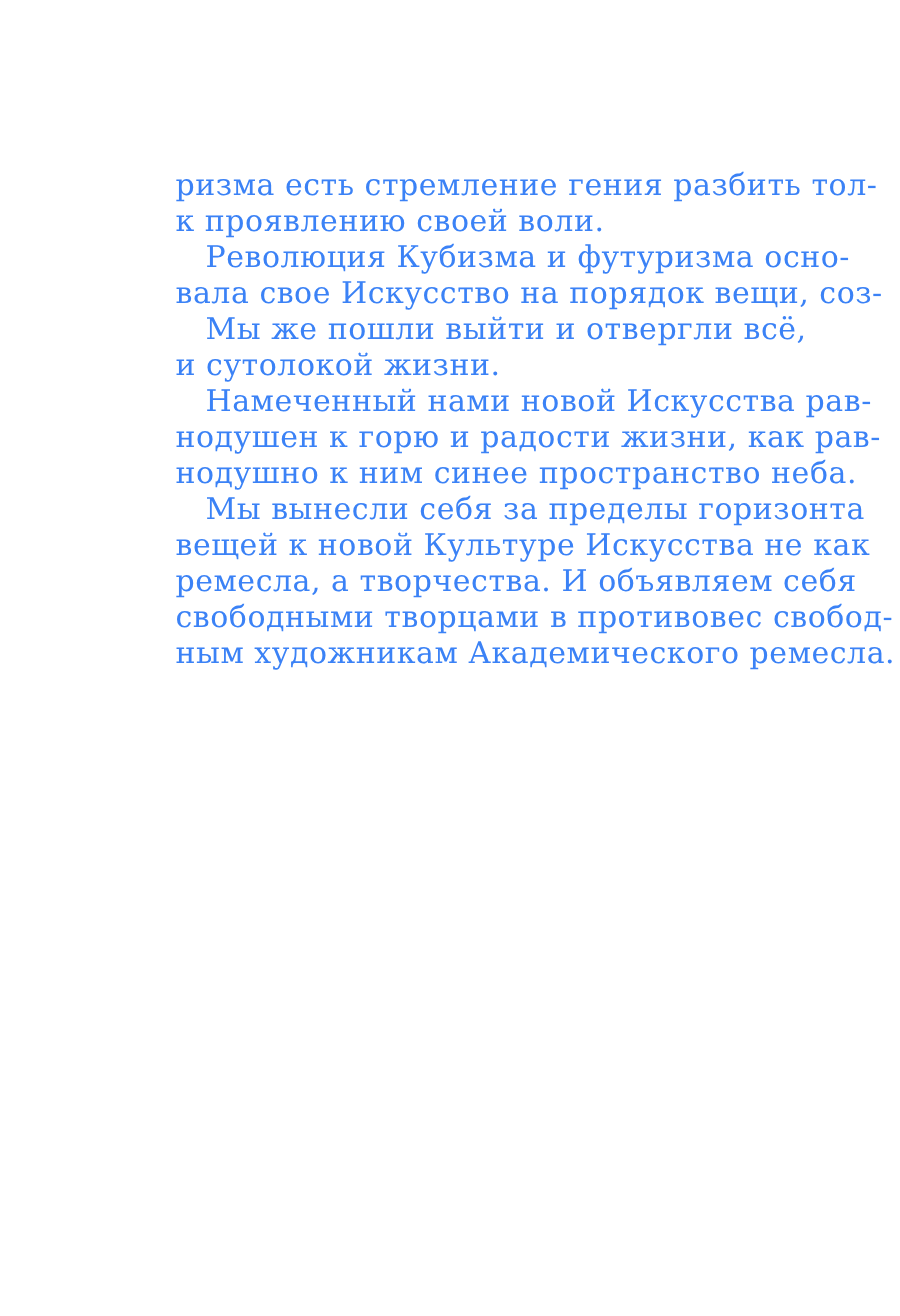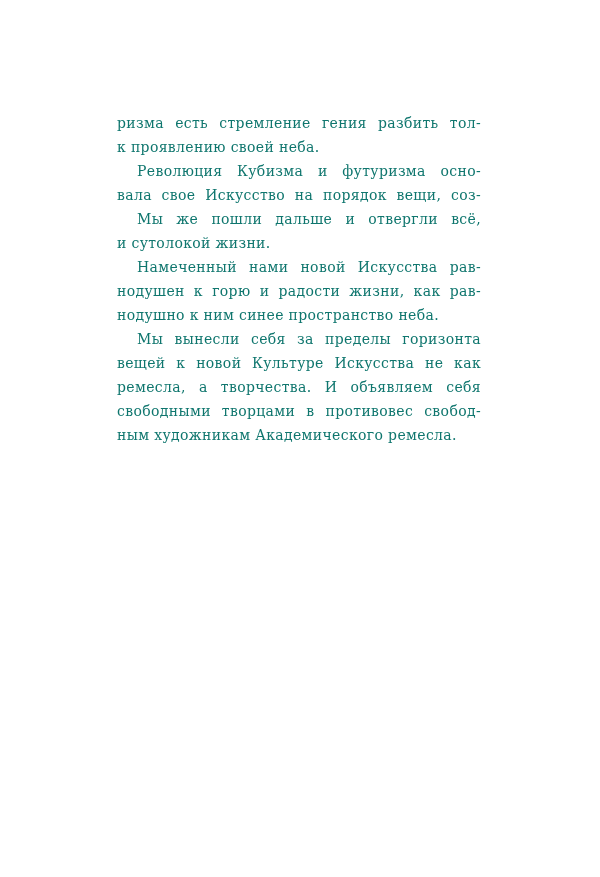--- a/index.html
+++ b/index.html
@@ -9,23 +9,23 @@
       background: #ffffff;
       position: relative;
       overflow: hidden;
     }
     .page-text {
       position: absolute;
       left: 117px;
       top: 111px;
       width: 364px;
       font-family: "DejaVu Serif", "Liberation Serif", serif;
-      font-size: 14px;
+      font-size: 20px;
       line-height: 24px;
-      color: #0f766e;
+      color: #3b82f6;
       letter-spacing: 0.35px;
     }
     .line {
       display: block;
       white-space: nowrap;
       text-align: justify;
       text-align-last: justify;
       height: 24px;
     }
     .line.last {
@@ -34,28 +34,28 @@
     .line.indent {
       padding-left: 20px;
     }
   </style>
 </head>
 <body>
 
 <div class="page-text">
   <div>
     <span class="line">ризма есть стремление гения разбить тол-</span>
-    <span class="line last">к проявлению своей неба.</span>
+    <span class="line last">к проявлению своей воли.</span>
   </div>
   <div>
     <span class="line indent">Революция Кубизма и футуризма осно-</span>
     <span class="line">вала свое Искусство на порядок вещи, соз-</span>
   </div>
   <div>
-    <span class="line indent">Мы же пошли дальше и отвергли всё,</span>
+    <span class="line indent">Мы же пошли выйти и отвергли всё,</span>
     <span class="line last">и сутолокой жизни.</span>
   </div>
   <div>
     <span class="line indent">Намеченный нами новой Искусства рав-</span>
     <span class="line">нодушен к горю и радости жизни, как рав-</span>
     <span class="line last">нодушно к ним синее пространство неба.</span>
   </div>
   <div>
     <span class="line indent">Мы вынесли себя за пределы горизонта</span>
     <span class="line">вещей к новой Культуре Искусства не как</span>

